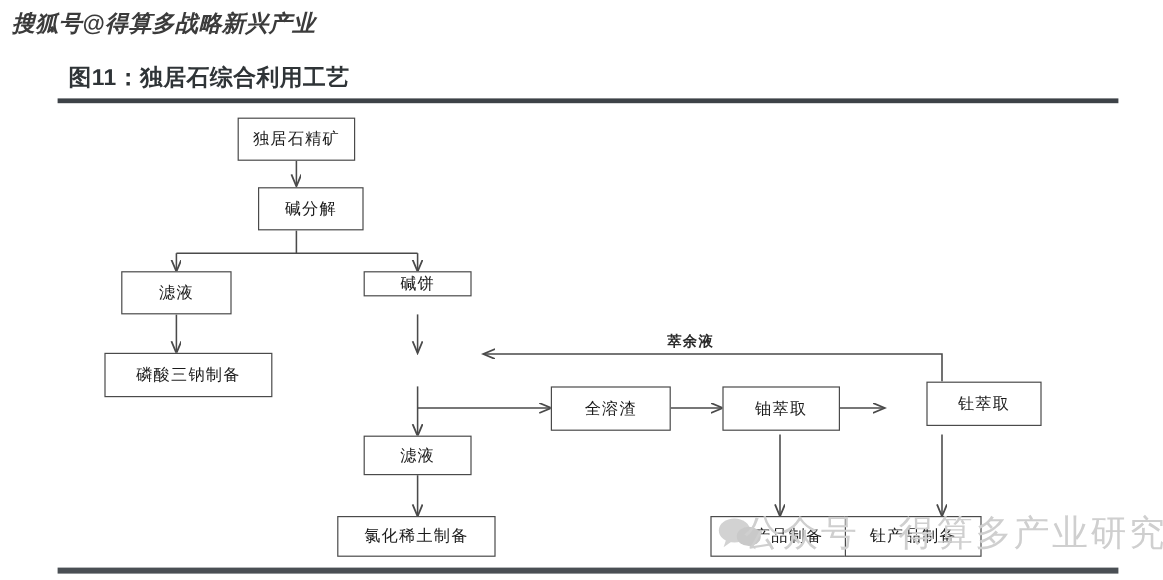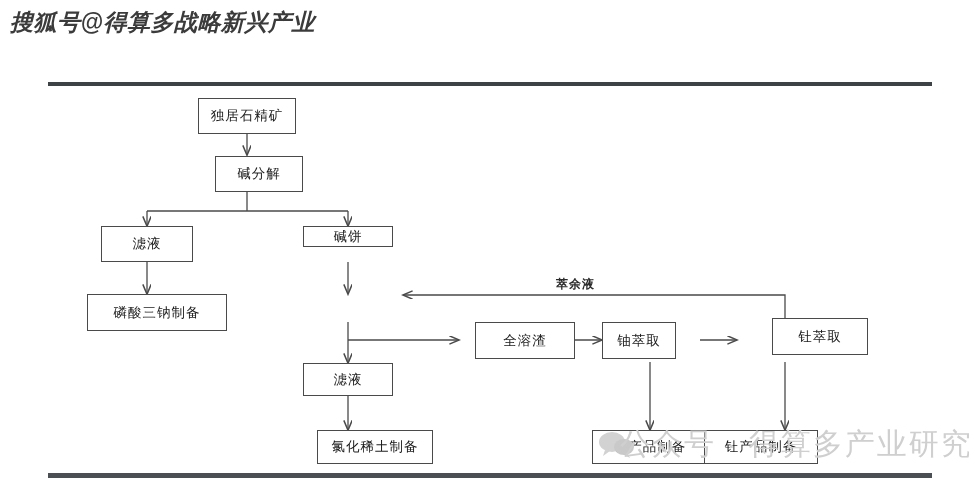--- a/index.html
+++ b/index.html
@@ -8,21 +8,21 @@
     background:#ffffff;
     font-family:"Liberation Sans","DejaVu Sans",sans-serif;
     overflow:hidden;
     position:relative;
   }
   #stage{position:absolute;inset:0;}
 
   
   .top-watermark{
     position:absolute;left:10px;top:7px;
-    font-size:23px;font-weight:bold;font-style:italic;
+    font-size:19px;font-weight:bold;font-style:italic;
     color:#3b3b3b;letter-spacing:.5px;white-space:nowrap;
     text-shadow:1px 1px 0 rgba(255,255,255,.85);
   }
 
   
   .fig-title{
     position:absolute;left:57px;top:52px;
     font-size:19px;font-weight:bold;color:#2f3437;
     white-space:nowrap;letter-spacing:.4px;
   }
@@ -69,20 +69,21 @@
     width:40px;height:28px;z-index:5;pointer-events:none;
   }
 </style>
 </head>
 <body>
 
 <div id="stage">
 
   <div class="top-watermark">搜狐号@得算多战略新兴产业</div>
 
+  <div class="fig-title">图11：独居石综合利用工艺</div>
   <div class="title-rule"></div>
 
   <svg class="svg-layer" viewBox="0 0 969 483" xmlns="http://www.w3.org/2000/svg">
     <defs>
       <marker id="ah" markerWidth="9" markerHeight="9" refX="7.4" refY="3.2" orient="auto" markerUnits="strokeWidth">
         <path d="M0,0 L7.6,3.2 L0,6.4" fill="none" stroke="#4a4a4a" stroke-width="1.15"></path>
       </marker>
     </defs>
     <g stroke="#4a4a4a" stroke-width="1.3" fill="none">
 
@@ -123,25 +124,25 @@
 
   <div class="node" style="left:101px;top:226px;width:92px;height:36px;">滤液</div>
 
   <div class="node" style="left:303px;top:226px;width:90px;height:21px;">碱饼</div>
 
   <div class="node" style="left:87px;top:294px;width:140px;height:37px;">磷酸三钠制备</div>
 
 
   <div class="node" style="left:303px;top:363px;width:90px;height:33px;">滤液</div>
 
-  <div class="node" style="left:281px;top:430px;width:116px;height:34px;margin-left:36px;">氯化稀土制备</div>
+  <div class="node" style="left:281px;top:430px;width:132px;height:34px;">氯化稀土制备</div>
 
-  <div class="node" style="left:459px;top:322px;width:100px;height:37px;margin-left:16px;">全溶渣</div>
+  <div class="node" style="left:459px;top:322px;width:100px;height:37px;">全溶渣</div>
 
-  <div class="node" style="left:602px;top:322px;width:74px;height:37px;">铀萃取</div>
+  <div class="node" style="left:602px;top:322px;width:98px;height:37px;">铀萃取</div>
 
   <div class="node" style="left:772px;top:318px;width:96px;height:37px;">钍萃取</div>
 
   <div class="node" style="left:592px;top:430px;width:116px;height:34px;">铀产品制备</div>
 
   <div class="node" style="left:704px;top:430px;width:114px;height:34px;">钍产品制备</div>
 
   <svg class="wm-bubble" viewBox="0 0 40 28" xmlns="http://www.w3.org/2000/svg">
     <ellipse cx="15" cy="12" rx="13" ry="10" fill="#d2d2d2"></ellipse>
     <path d="M8,20 L6,26 L13,21 Z" fill="#d2d2d2"></path>

